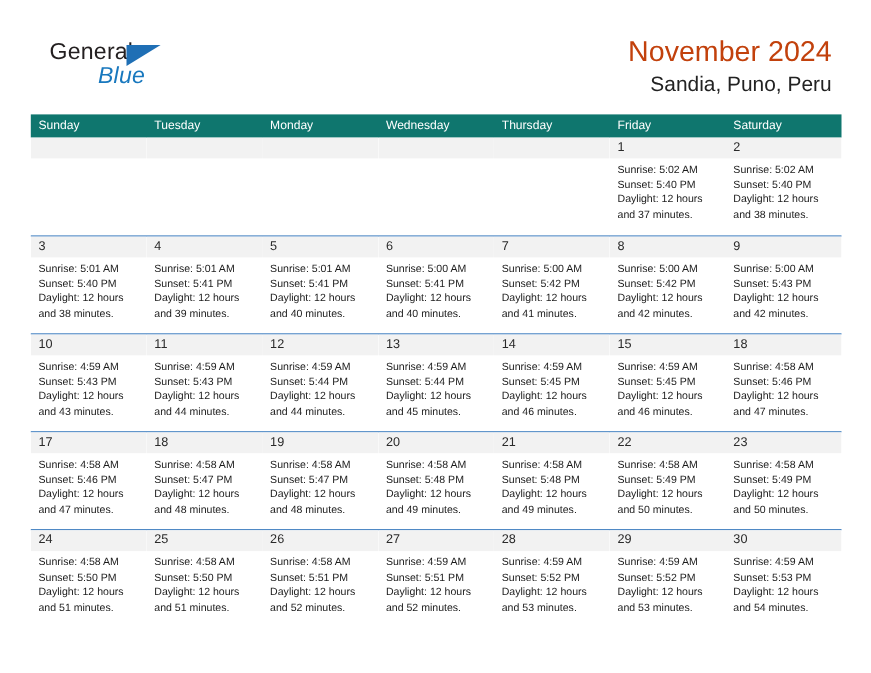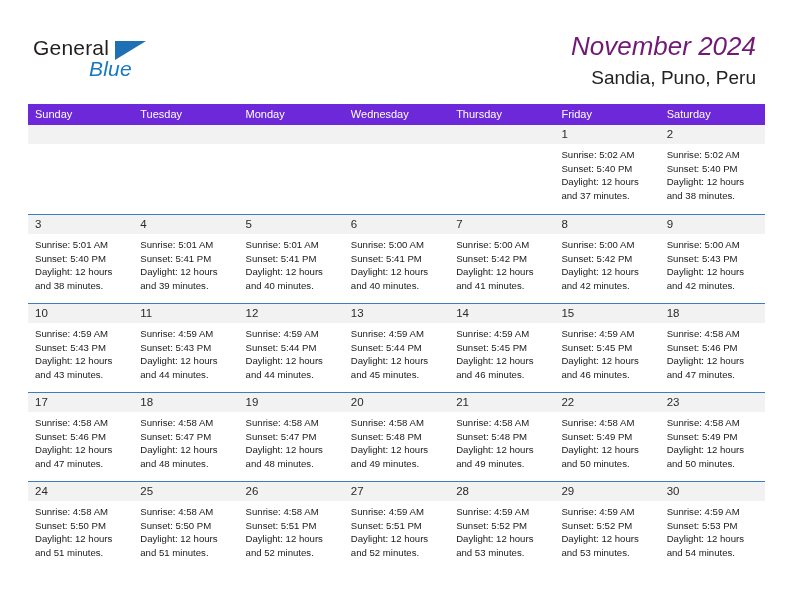--- a/index.html
+++ b/index.html
@@ -31,21 +31,21 @@
   }
   .logo {
     position: absolute;
     left: 33px;
     top: 36px;
     width: 190px;
     height: 48px;
   }
   .logo-general {
     position: absolute;
-    left: 0;
+    left: 12px;
     top: 0;
     font-size: 21px;
     letter-spacing: 0.2px;
     color: #231f20;
     font-family: "Liberation Sans", sans-serif;
   }
   .logo-tri {
     position: absolute;
     left: 82px;
     top: 5px;
@@ -65,46 +65,45 @@
     font-style: italic;
   }
   .title-block {
     position: absolute;
     right: 36px;
     top: 30px;
     text-align: right;
   }
   .cal-title {
     font-size: 26px;
-    color: #701a75;
+    color: #c2410c;
     line-height: 32px;
     white-space: nowrap;
     font-weight: normal;
     margin: 0;
-    font-style: italic;
   }
   .cal-subtitle {
     font-size: 19px;
     color: #222222;
     line-height: 20px;
     margin-top: 6px;
     white-space: nowrap;
   }
 
   
   .calendar {
     position: absolute;
     left: 28px;
     top: 104px;
     width: 737px;
   }
   .dow-row {
     display: flex;
     width: 100%;
-    background: #6d28d9;
+    background: #0f766e;
     height: 21px;
   }
   .dow-cell {
     flex: 1 1 0;
     color: #ffffff;
     font-size: 11px;
     line-height: 21px;
     padding-left: 7px;
     box-sizing: border-box;
     white-space: nowrap;

